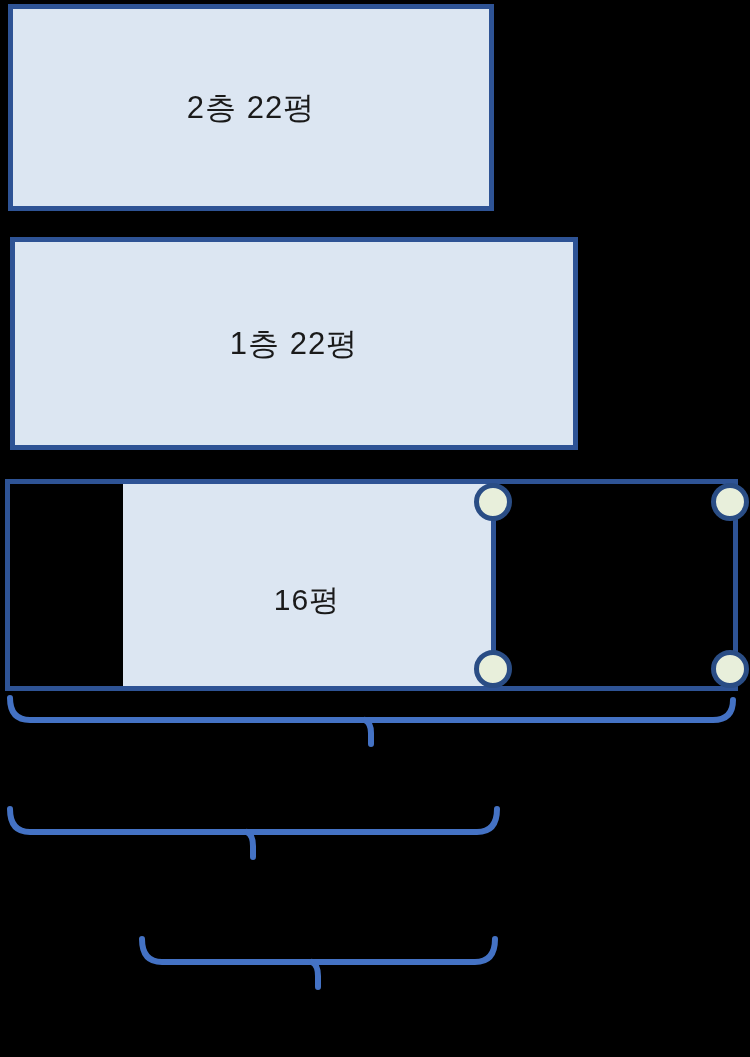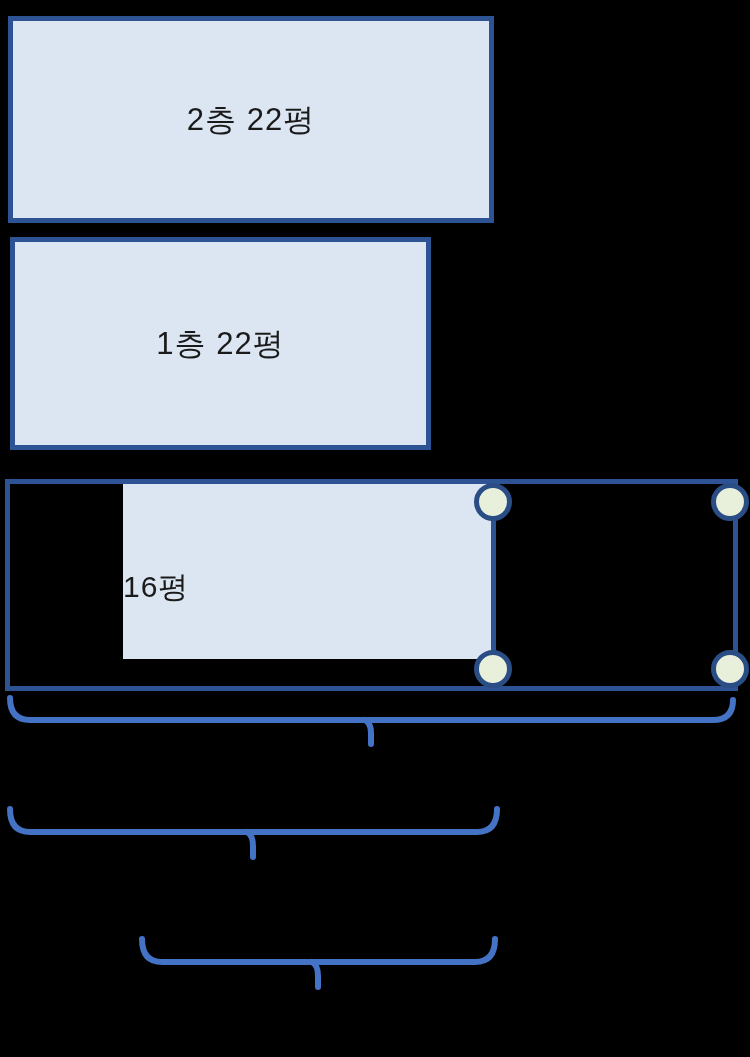--- a/index.html
+++ b/index.html
@@ -21,43 +21,43 @@
     box-sizing: border-box;
     background: var(--box-fill, #dce6f2);
     border: 5px solid var(--box-border, #2e5395);
     display: flex;
     align-items: center;
     justify-content: center;
     color: var(--text, #1a1a1a);
     font-size: 31px;
     letter-spacing: 1px;
   }
-  .floor-2 { left: 8px;  top: 16px;   width: 486px; height: 207px; }
-  .floor-1 { left: 10px; top: 237px; width: 421px; height: 213px; }
+  .floor-2 { left: 8px;  top: 4px;   width: 486px; height: 207px; }
+  .floor-1 { left: 10px; top: 237px; width: 568px; height: 213px; }
 
   
   .outer-box {
     position: absolute;
     left: 5px; top: 479px;
     width: 733px; height: 212px;
     box-sizing: border-box;
     background: transparent;
     border: 5px solid var(--box-border, #2e5395);
   }
   
   .parking-box {
     position: absolute;
     left: 123px; top: 484px;
-    width: 373px; height: 175px;
+    width: 373px; height: 202px;
     box-sizing: border-box;
     background: var(--box-fill, #dce6f2);
     border-right: 5px solid var(--box-border, #2e5395);
     display: flex;
     align-items: center;
-    justify-content: flex-start;
+    justify-content: center;
   }
   .parking-label {
     text-align: center;
     color: var(--text, #1a1a1a);
     font-size: 30px;
     line-height: 42px;
     letter-spacing: 1px;
     transform: translateY(15px);
   }
   

